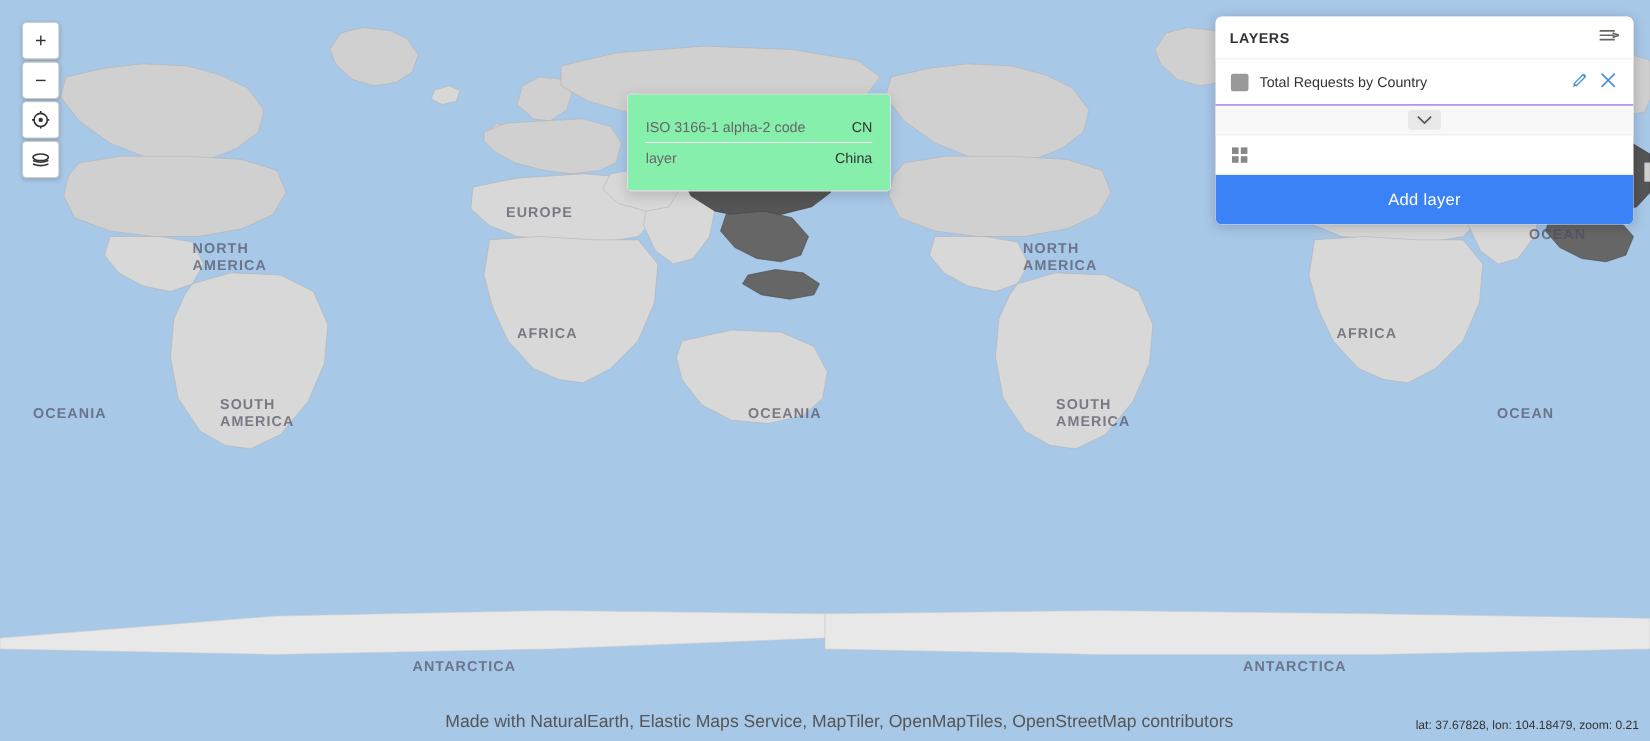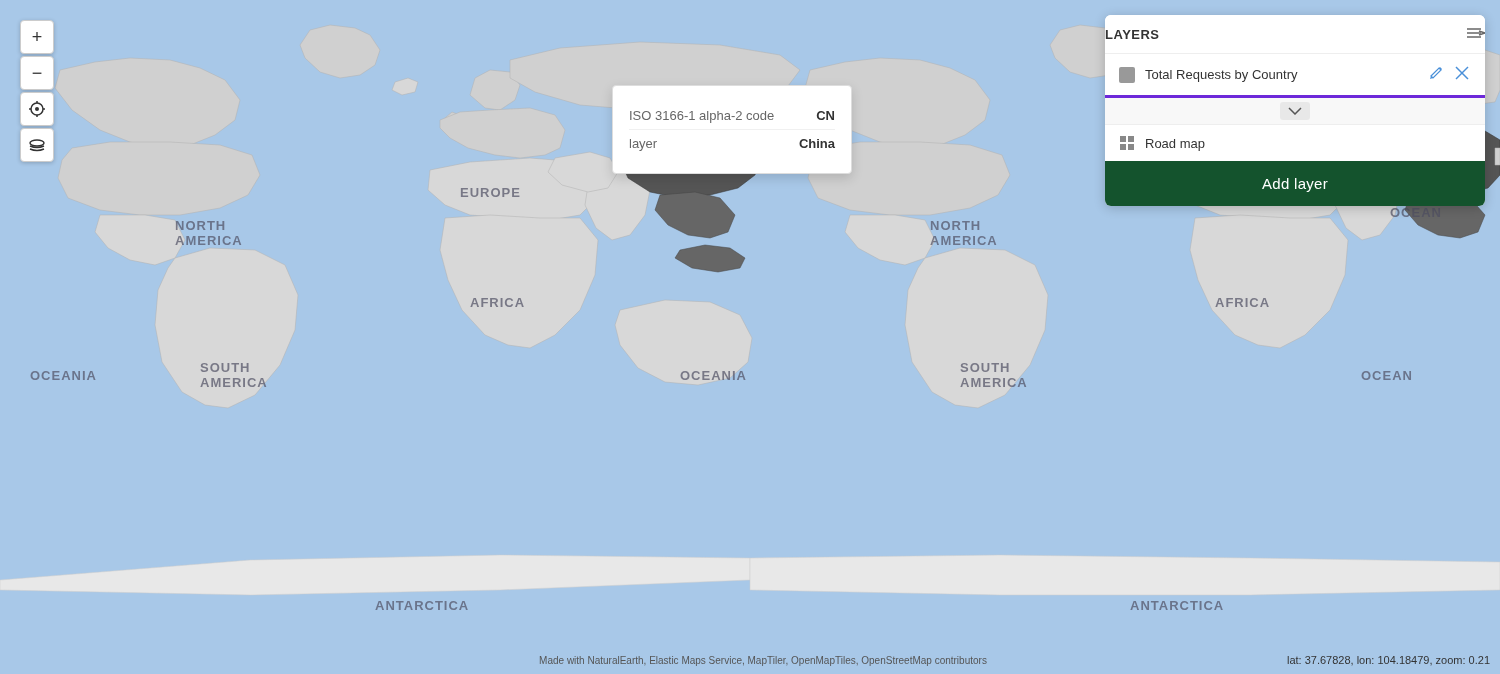--- a/index.html
+++ b/index.html
@@ -45,61 +45,60 @@
       font-size: 18px;
       color: #333;
       box-shadow: 0 1px 4px rgba(0,0,0,0.2);
     }
 
     
     .tooltip-popup {
       position: absolute;
       top: 85px;
       left: 570px;
-      background: #ffffff;
+      background: #86efac;
       border: 1px solid #ddd;
       border-radius: 4px;
       padding: 16px;
       min-width: 240px;
       box-shadow: 0 4px 12px rgba(0,0,0,0.15);
       z-index: 20;
-      margin-left: 42px;
     }
 
     .tooltip-row {
       display: flex;
       justify-content: space-between;
       padding: 6px 0;
       border-bottom: 1px solid #f0f0f0;
       font-size: 13px;
     }
 
     .tooltip-row:last-child { border-bottom: none; }
 
     .tooltip-label { color: #666; }
-    .tooltip-value { color: #333; font-weight: 700; margin-left: 20px; }
+    .tooltip-value { color: #333; font-weight: 400; margin-left: 20px; }
 
     
     .layers-panel {
       position: absolute;
       top: 15px;
       right: 15px;
       width: 380px;
       background: white;
       border-radius: 6px;
       box-shadow: 0 2px 12px rgba(0,0,0,0.2);
       z-index: 30;
       overflow: hidden;
     }
 
     .layers-header {
       display: flex;
       align-items: center;
       justify-content: space-between;
-      padding: 10px 0;
+      padding: 10px 13px;
       background: white;
       border-bottom: 1px solid #eee;
     }
 
     .layers-title {
       font-size: 13px;
       font-weight: 700;
       color: #333;
       letter-spacing: 0.5px;
     }
@@ -107,21 +106,21 @@
     .layers-close-btn {
       cursor: pointer;
       color: #666;
       font-size: 16px;
     }
 
     .layer-item {
       display: flex;
       align-items: center;
       padding: 10px 14px;
-      border-bottom: 3px solid #6d28d9;
+      border-bottom: 1px solid #6d28d9;
     }
 
     .layer-color-swatch {
       width: 16px;
       height: 16px;
       background: #999;
       border-radius: 2px;
       margin-right: 10px;
       flex-shrink: 0;
     }
@@ -174,21 +173,21 @@
       margin-right: 10px;
       display: grid;
       grid-template-columns: 1fr 1fr;
       gap: 1px;
       flex-shrink: 0;
     }
 
     .add-layer-btn {
       width: 100%;
       padding: 14px;
-      background: #14532d;
+      background: #3b82f6;
       color: white;
       border: none;
       cursor: pointer;
       font-size: 15px;
       font-weight: 500;
       letter-spacing: 0.3px;
     }
 
     
     .status-bar {
@@ -199,21 +198,21 @@
       color: #333;
       z-index: 10;
       text-align: left;
     }
 
     .attribution {
       position: absolute;
       bottom: 8px;
       left: 50%;
       transform: translateX(-50%);
-      font-size: 10px;
+      font-size: 16px;
       color: #555;
       z-index: 10;
       white-space: nowrap;
       margin-left: 26px;
     }
 
     
     .continent-label {
       position: absolute;
       font-size: 13px;
@@ -402,21 +401,20 @@
 
     <div class="road-map-item">
       <div class="road-map-icon">
         <svg width="16" height="16" viewBox="0 0 16 16">
           <rect x="1" y="1" width="6" height="6" fill="#888"></rect>
           <rect x="9" y="1" width="6" height="6" fill="#888"></rect>
           <rect x="1" y="9" width="6" height="6" fill="#888"></rect>
           <rect x="9" y="9" width="6" height="6" fill="#888"></rect>
         </svg>
       </div>
-      <span class="layer-name">Road map</span>
     </div>
 
     <button class="add-layer-btn">Add layer</button>
   </div>
 
   <div class="status-bar">
     <span>lat: 37.67828, lon: 104.18479, zoom: 0.21</span>
   </div>
 
   <div class="attribution" style="bottom:8px;left:0;right:0;transform:none;text-align:center;">

